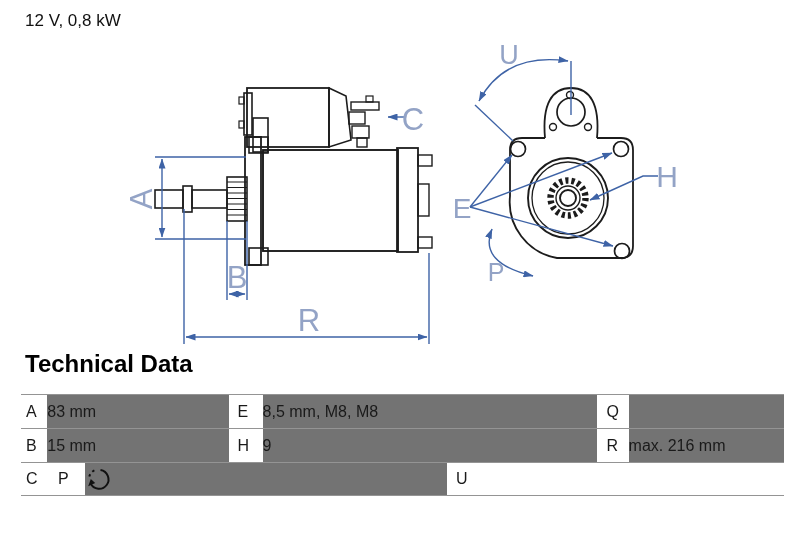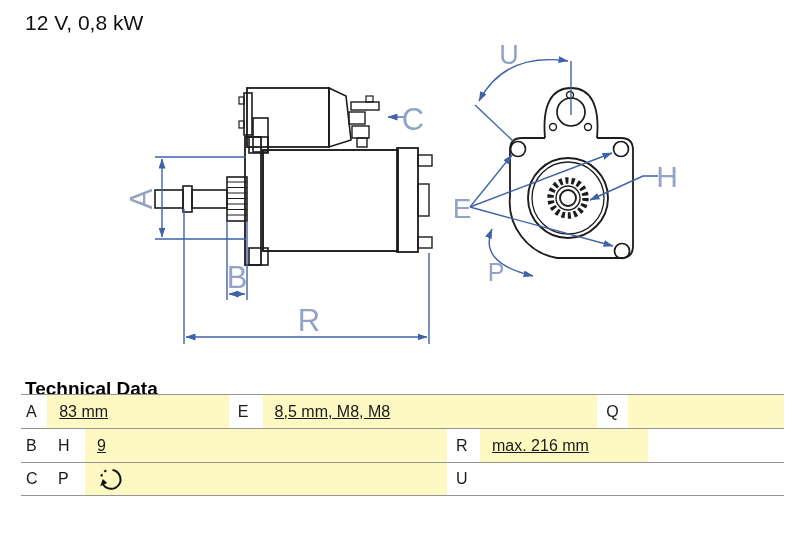--- a/index.html
+++ b/index.html
@@ -1,26 +1,26 @@
 <!DOCTYPE html>
 <html><head>
 <meta charset="utf-8">
 <style>
   html,body{margin:0;padding:0;background:#fff;}
   .page{position:relative;width:800px;height:533px;background:#fff;overflow:hidden;
         font-family:"Liberation Sans","DejaVu Sans",sans-serif;color:#1a1a1a;}
-  .title{position:absolute;left:25px;top:11px;font-size:21px;color:#111;}
+  .title{position:absolute;left:25px;top:11px;font-size:17px;color:#111;}
   .drawing{position:absolute;left:0;top:0;}
-  .tech-heading{position:absolute;left:25px;top:378px;font-size:19px;font-weight:bold;color:#000;}
+  .tech-heading{position:absolute;left:25px;top:350px;font-size:24px;font-weight:bold;color:#000;}
   .tdata{position:absolute;left:21px;top:394px;width:763px;}
   .trow{display:flex;height:34px;border-top:1px solid #949494;box-sizing:border-box;}
   .trow:last-child{border-bottom:1px solid #949494;}
   .cell{display:flex;align-items:center;font-size:16px;box-sizing:border-box;}
   .key{background:#fff;padding-left:5px;}
-  .val{background:#fef9c3;padding-left:12px;text-decoration:underline;}
+  .val{background:#737373;}
   .k1{width:28px;}
   .v1{width:196px;}
   .k2{width:36px;padding-left:9px;}
   .v2{width:362px;}
   .k3{width:33px;padding-left:9px;}
   .v3{width:168px;}
   .rot-icon{display:block;}
   svg text{font-family:"Liberation Sans","DejaVu Sans",sans-serif;}
 </style>
 </head>
@@ -136,20 +136,21 @@
       <div class="cell key k1">A</div>
       <div class="cell val v1">83 mm</div>
       <div class="cell key k2">E</div>
       <div class="cell val v2">8,5 mm, M8, M8</div>
       <div class="cell key k3">Q</div>
       <div class="cell val v3"></div>
     </div>
 
     <div class="trow">
       <div class="cell key k1">B</div>
+      <div class="cell val v1">15 mm</div>
       <div class="cell key k2">H</div>
       <div class="cell val v2">9</div>
       <div class="cell key k3">R</div>
       <div class="cell val v3">max. 216 mm</div>
     </div>
 
     <div class="trow">
       <div class="cell key k1">C</div>
       <div class="cell key k2">P</div>
       <div class="cell val v2">

